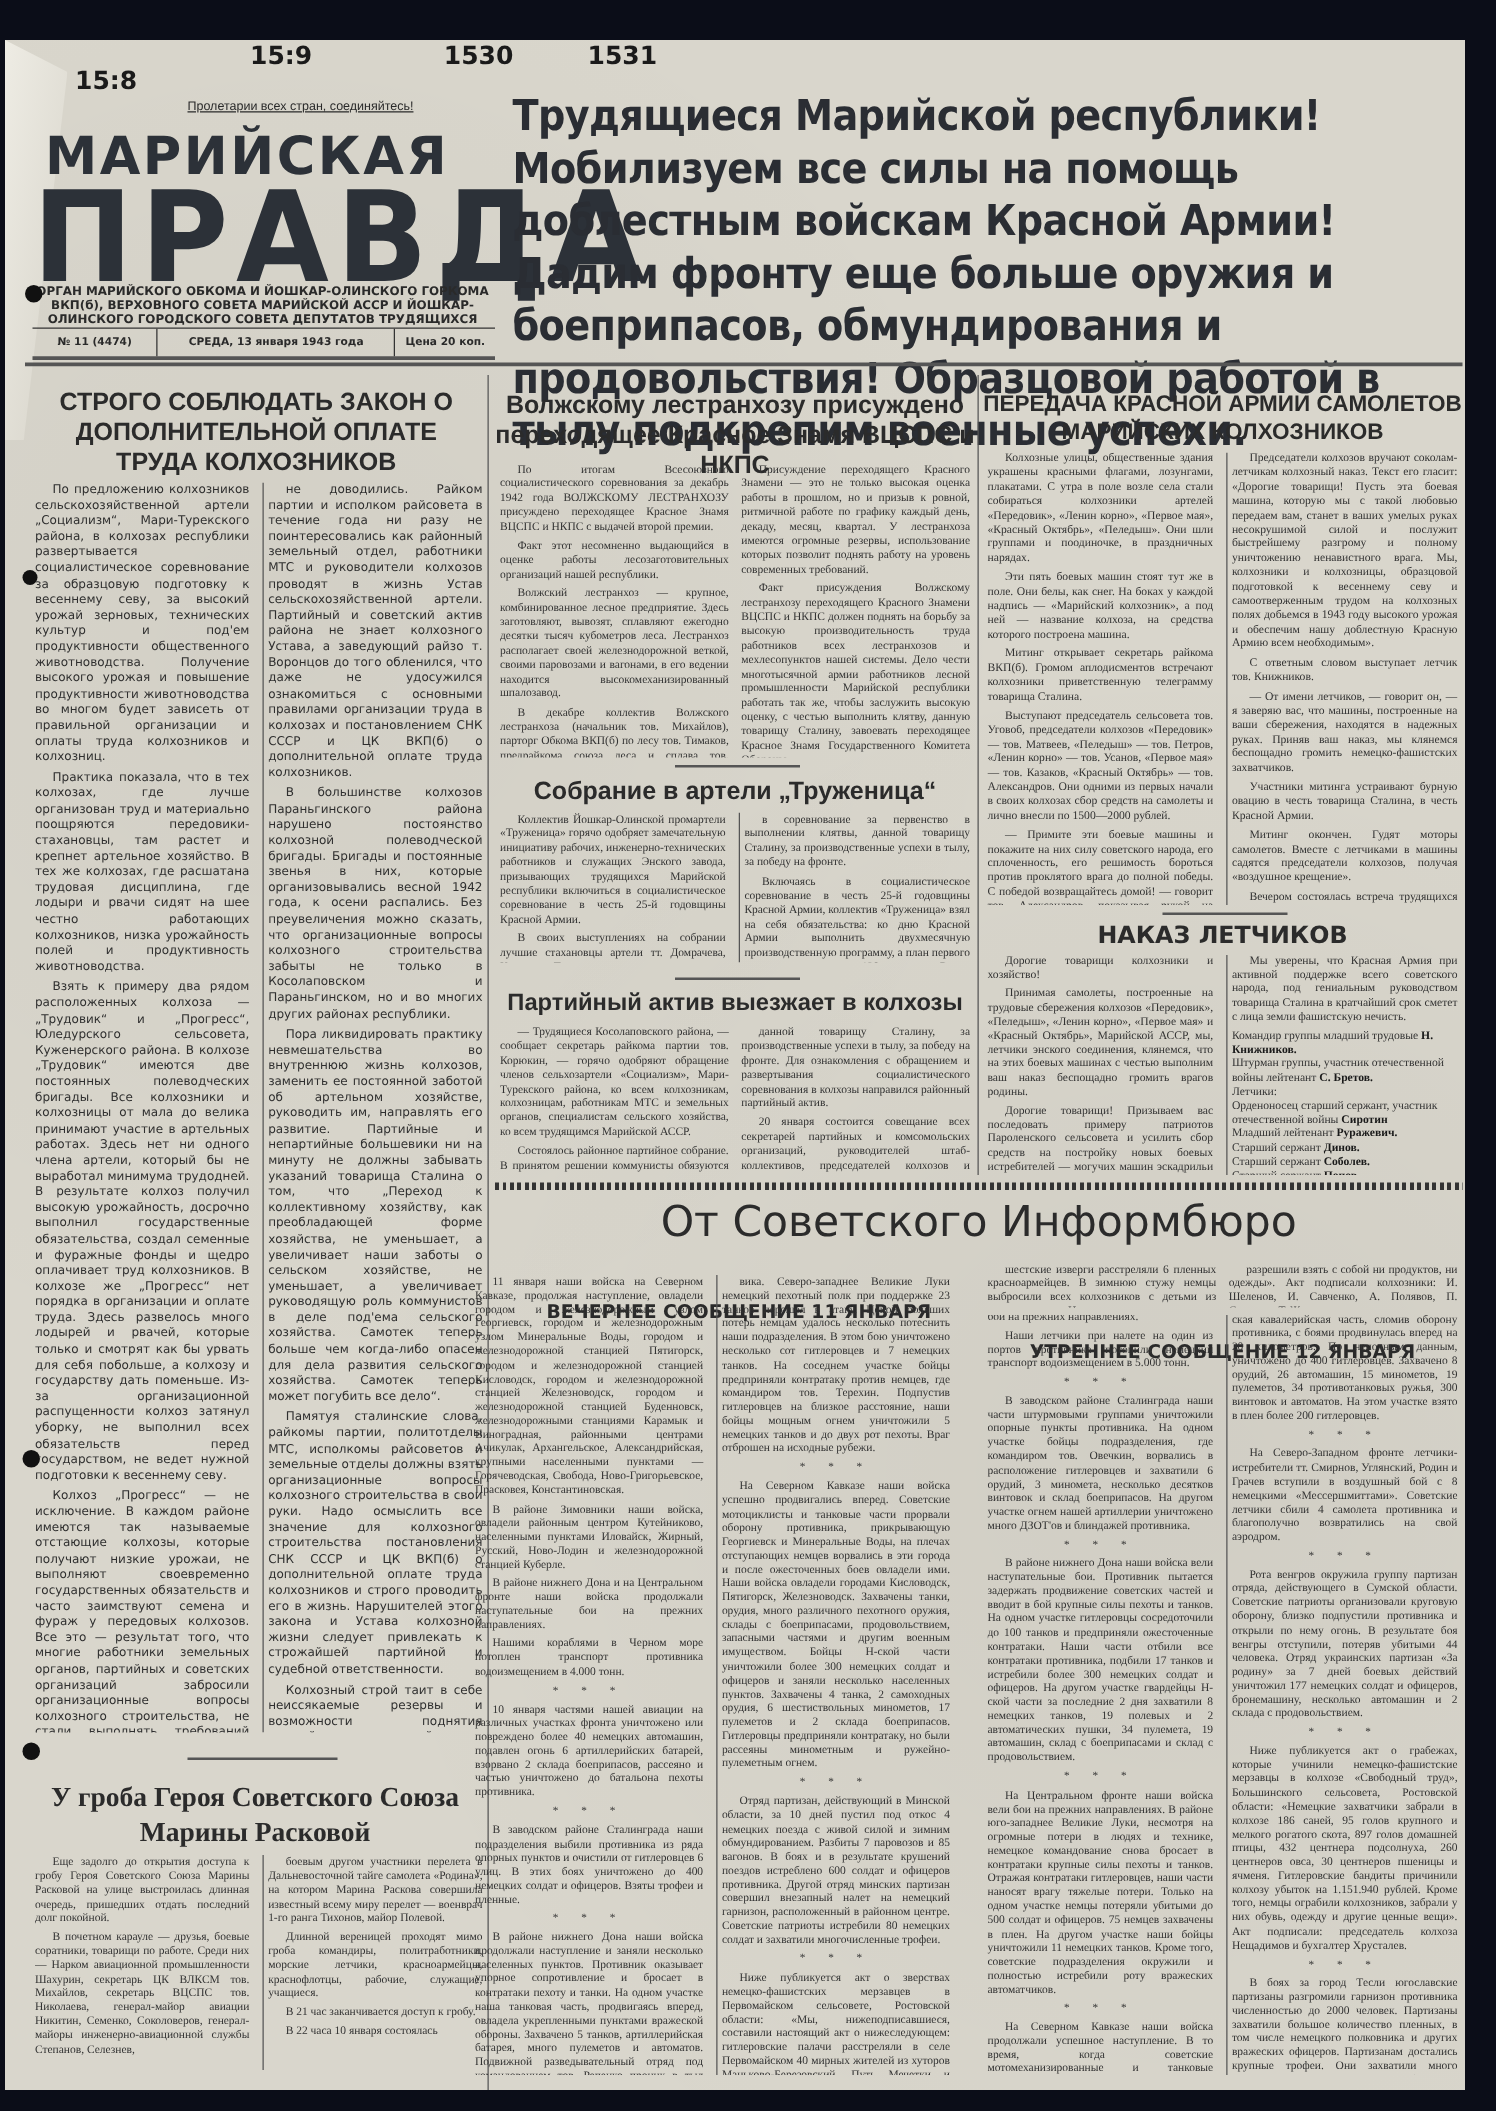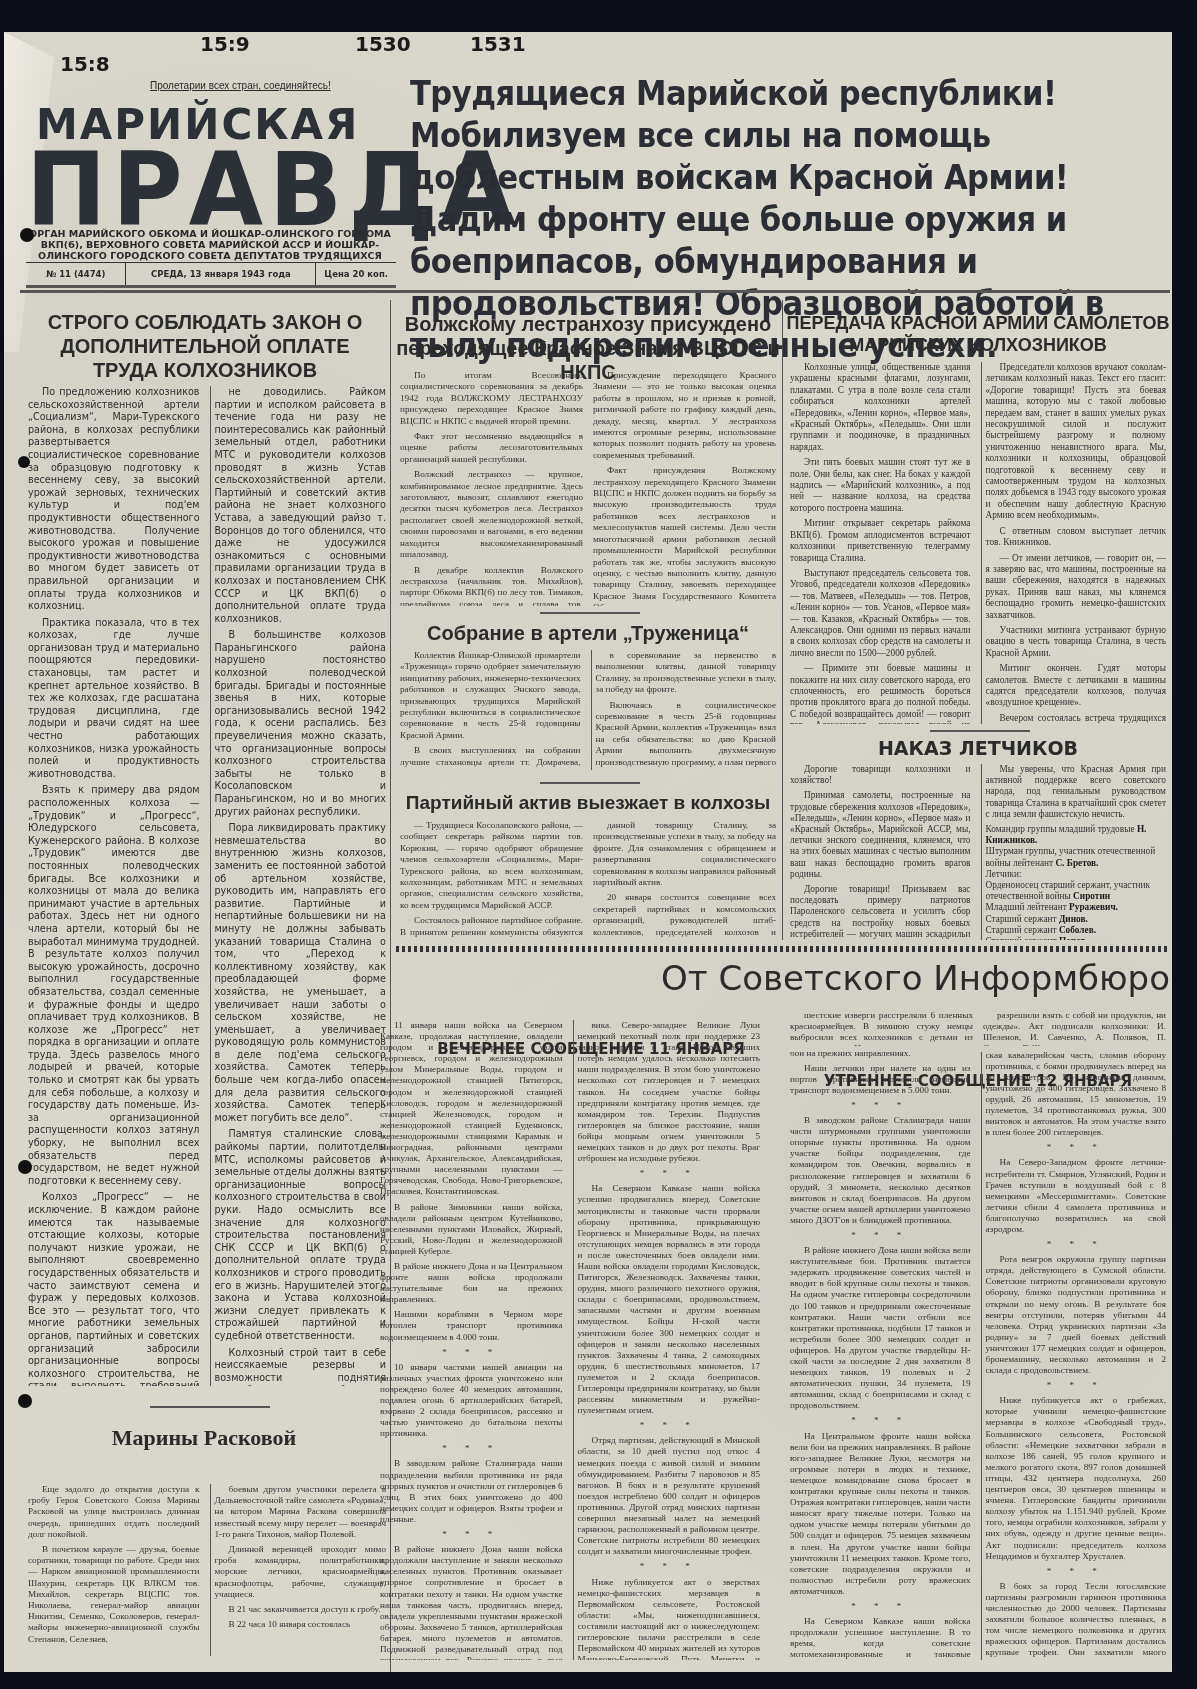--- a/index.html
+++ b/index.html
@@ -175,21 +175,21 @@
     <div><span>Орденоносец старший сержант, участник отечественной войны</span> <b>Сиротин</b></div>
     <div><span>Младший лейтенант</span> <b>Руражевич.</b></div>
     <div><span>Старший сержант</span> <b>Динов.</b></div>
     <div><span>Старший сержант</span> <b>Соболев.</b></div>
     <div><span>Старший сержант</span> <b>Попов.</b></div>
 
   </div>
 </div>
 
 <div class="wavy" style="left:396px;top:946px;width:774px;"></div>
-<div class="hd" style="left:396px;top:956px;width:774px;font-size:34px;line-height:44px;font-family:'DejaVu Sans',sans-serif;font-weight:normal;text-align:right;">От Советского Информбюро</div>
+<div class="hd" style="left:396px;top:956px;width:774px;font-size:34px;line-height:44px;font-family:'DejaVu Sans',sans-serif;font-weight:normal;">От Советского Информбюро</div>
 <div class="sub" style="left:396px;top:1006px;width:390px;">ВЕЧЕРНЕЕ СООБЩЕНИЕ 11 ЯНВАРЯ</div>
 <div class="cols txt" style="left:380px;top:1020px;width:380px;height:640px;overflow:hidden;font-size:9.2px;line-height:11.1px;">
   <div style="flex:1">
     <p>11 января наши войска на Северном Кавказе, продолжая наступление, овладели городом и железнодорожным узлом Георгиевск, городом и железнодорожным узлом Минеральные Воды, городом и железнодорожной станцией Пятигорск, городом и железнодорожной станцией Кисловодск, городом и железнодорожной станцией Железноводск, городом и железнодорожной станцией Буденновск, железнодорожными станциями Карамык и Виноградная, районными центрами Ачикулак, Архангельское, Александрийская, крупными населенными пунктами — Горячеводская, Свобода, Ново-Григорьевское, Прасковея, Константиновская.</p>
     <p>В районе Зимовники наши войска, овладели районным центром Кутейниково, населенными пунктами Иловайск, Жирный, Русский, Ново-Лодин и железнодорожной станцией Куберле.</p>
     <p>В районе нижнего Дона и на Центральном фронте наши войска продолжали наступательные бои на прежних направлениях.</p>
     <p>Нашими кораблями в Черном море потоплен транспорт противника водоизмещением в 4.000 тонн.</p>
     <div class="stars">* * *</div>
     <p>10 января частями нашей авиации на различных участках фронта уничтожено или повреждено более 40 немецких автомашин, подавлен огонь 6 артиллерийских батарей, взорвано 2 склада боеприпасов, рассеяно и частью уничтожено до батальона пехоты противника.</p>
     <div class="stars">* * *</div>
@@ -239,20 +239,21 @@
     <p>Рота венгров окружила группу партизан отряда, действующего в Сумской области. Советские патриоты организовали круговую оборону, близко подпустили противника и открыли по нему огонь. В результате боя венгры отступили, потеряв убитыми 44 человека. Отряд украинских партизан «За родину» за 7 дней боевых действий уничтожил 177 немецких солдат и офицеров, бронемашину, несколько автомашин и 2 склада с продовольствием.</p>
     <div class="stars">* * *</div>
     <p>Ниже публикуется акт о грабежах, которые учинили немецко-фашистские мерзавцы в колхозе «Свободный труд», Большинского сельсовета, Ростовской области: «Немецкие захватчики забрали в колхозе 186 саней, 95 голов крупного и мелкого рогатого скота, 897 голов домашней птицы, 432 центнера подсолнуха, 260 центнеров овса, 30 центнеров пшеницы и ячменя. Гитлеровские бандиты причинили колхозу убыток на 1.151.940 рублей. Кроме того, немцы ограбили колхозников, забрали у них обувь, одежду и другие ценные вещи». Акт подписали: председатель колхоза Нещадимов и бухгалтер Хрусталев.</p>
     <div class="stars">* * *</div>
     <p>В боях за город Тесли югославские партизаны разгромили гарнизон противника численностью до 2000 человек. Партизаны захватили большое количество пленных, в том числе немецкого полковника и других вражеских офицеров. Партизанам достались крупные трофеи. Они захватили много орудий, в том числе 4 гаубицы, 3 противотанковых пушки, 2000 винтовок, 8 паровозов</p>
   </div>
 </div>
 
 <div class="rule" style="left:150px;top:1406px;width:120px;height:2px;"></div>
 <div class="hd" style="left:24px;top:1424px;width:360px;font-size:22px;line-height:28px;font-family:'Liberation Serif',serif;">
+  <div>У гроба Героя Советского Союза</div>
   <div>Марины Расковой</div>
 </div>
 <div class="cols txt" style="left:28px;top:1484px;width:358px;height:172px;overflow:hidden;font-size:9.2px;line-height:11.2px;">
   <div style="flex:1">
     <p>Еще задолго до открытия доступа к гробу Героя Советского Союза Марины Расковой на улице выстроилась длинная очередь, пришедших отдать последний долг покойной.</p>
     <p>В почетном карауле — друзья, боевые соратники, товарищи по работе. Среди них — Нарком авиационной промышленности Шахурин, секретарь ЦК ВЛКСМ тов. Михайлов, секретарь ВЦСПС тов. Николаева, генерал-майор авиации Никитин, Семенко, Соколоверов, генерал-майоры инженерно-авиационной службы Степанов, Селезнев,</p>
   </div>
   <div style="flex:1;border-left:1px solid #555;padding-left:4px;">
     <p>боевым другом участники перелета в Дальневосточной тайге самолета «Родина», на котором Марина Раскова совершила известный всему миру перелет — военврач 1-го ранга Тихонов, майор Полевой.</p>
     <p>Длинной вереницей проходят мимо гроба командиры, политработники, морские летчики, красноармейцы, краснофлотцы, рабочие, служащие, учащиеся.</p>

